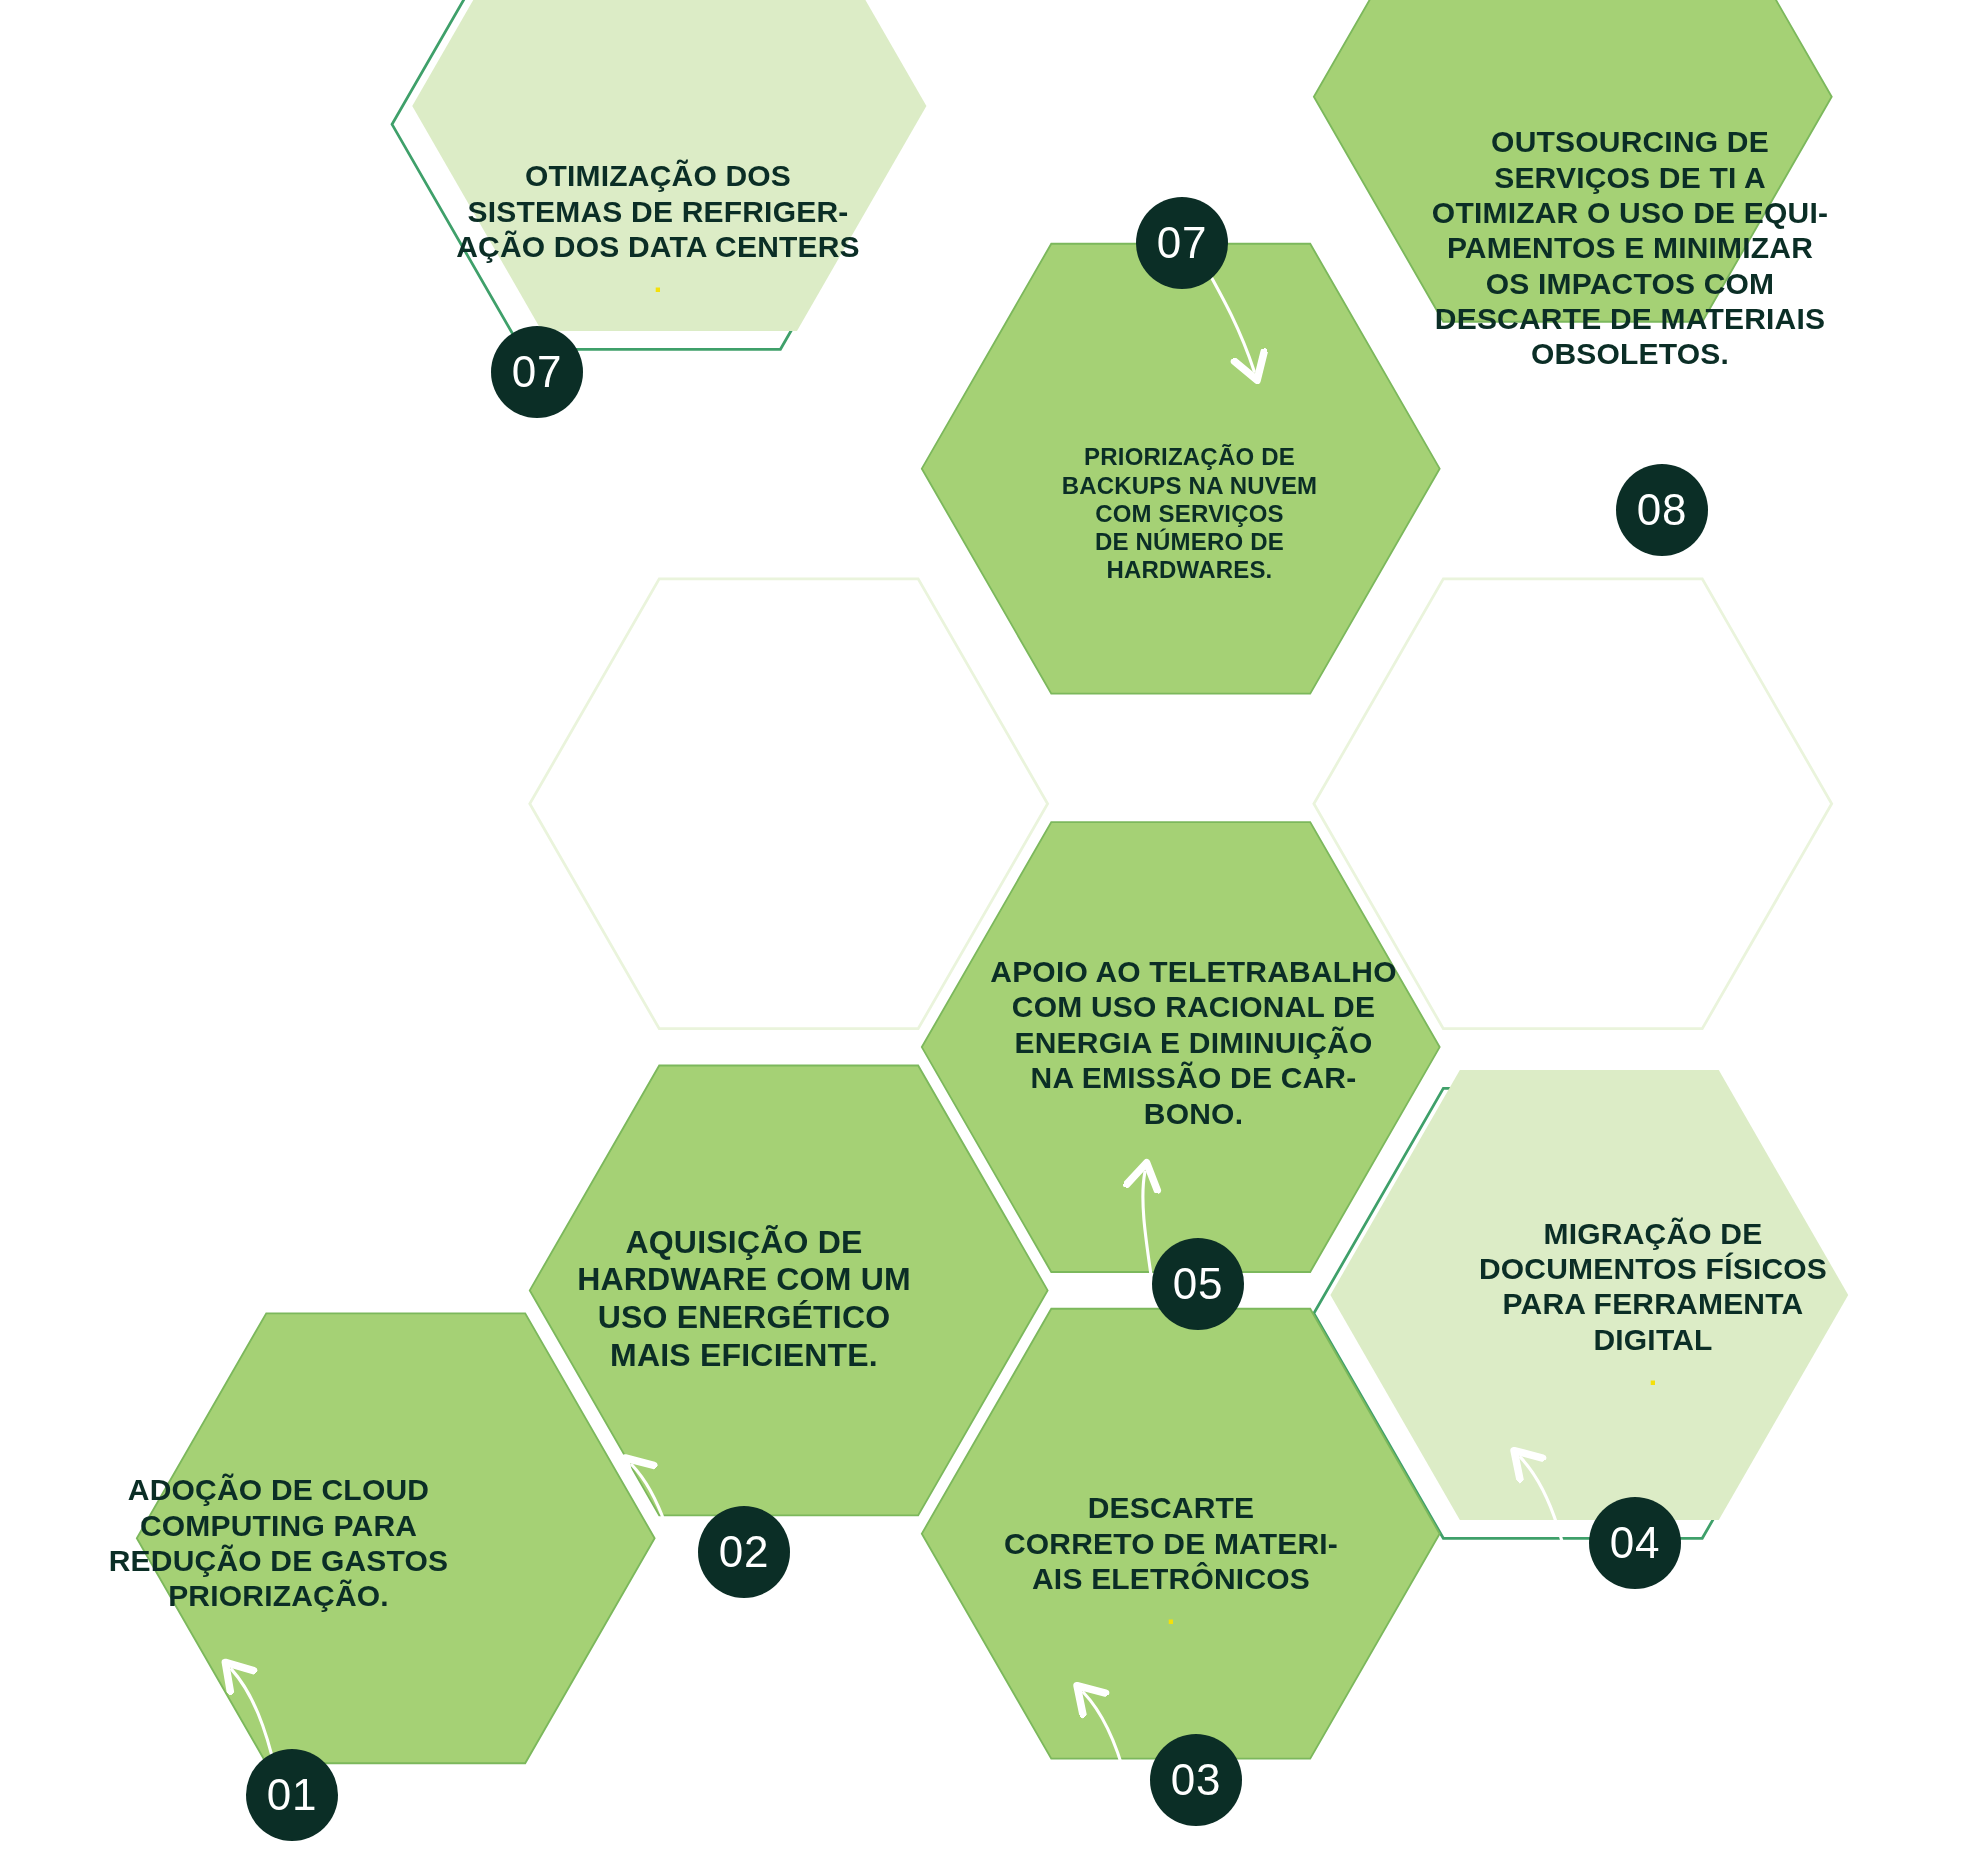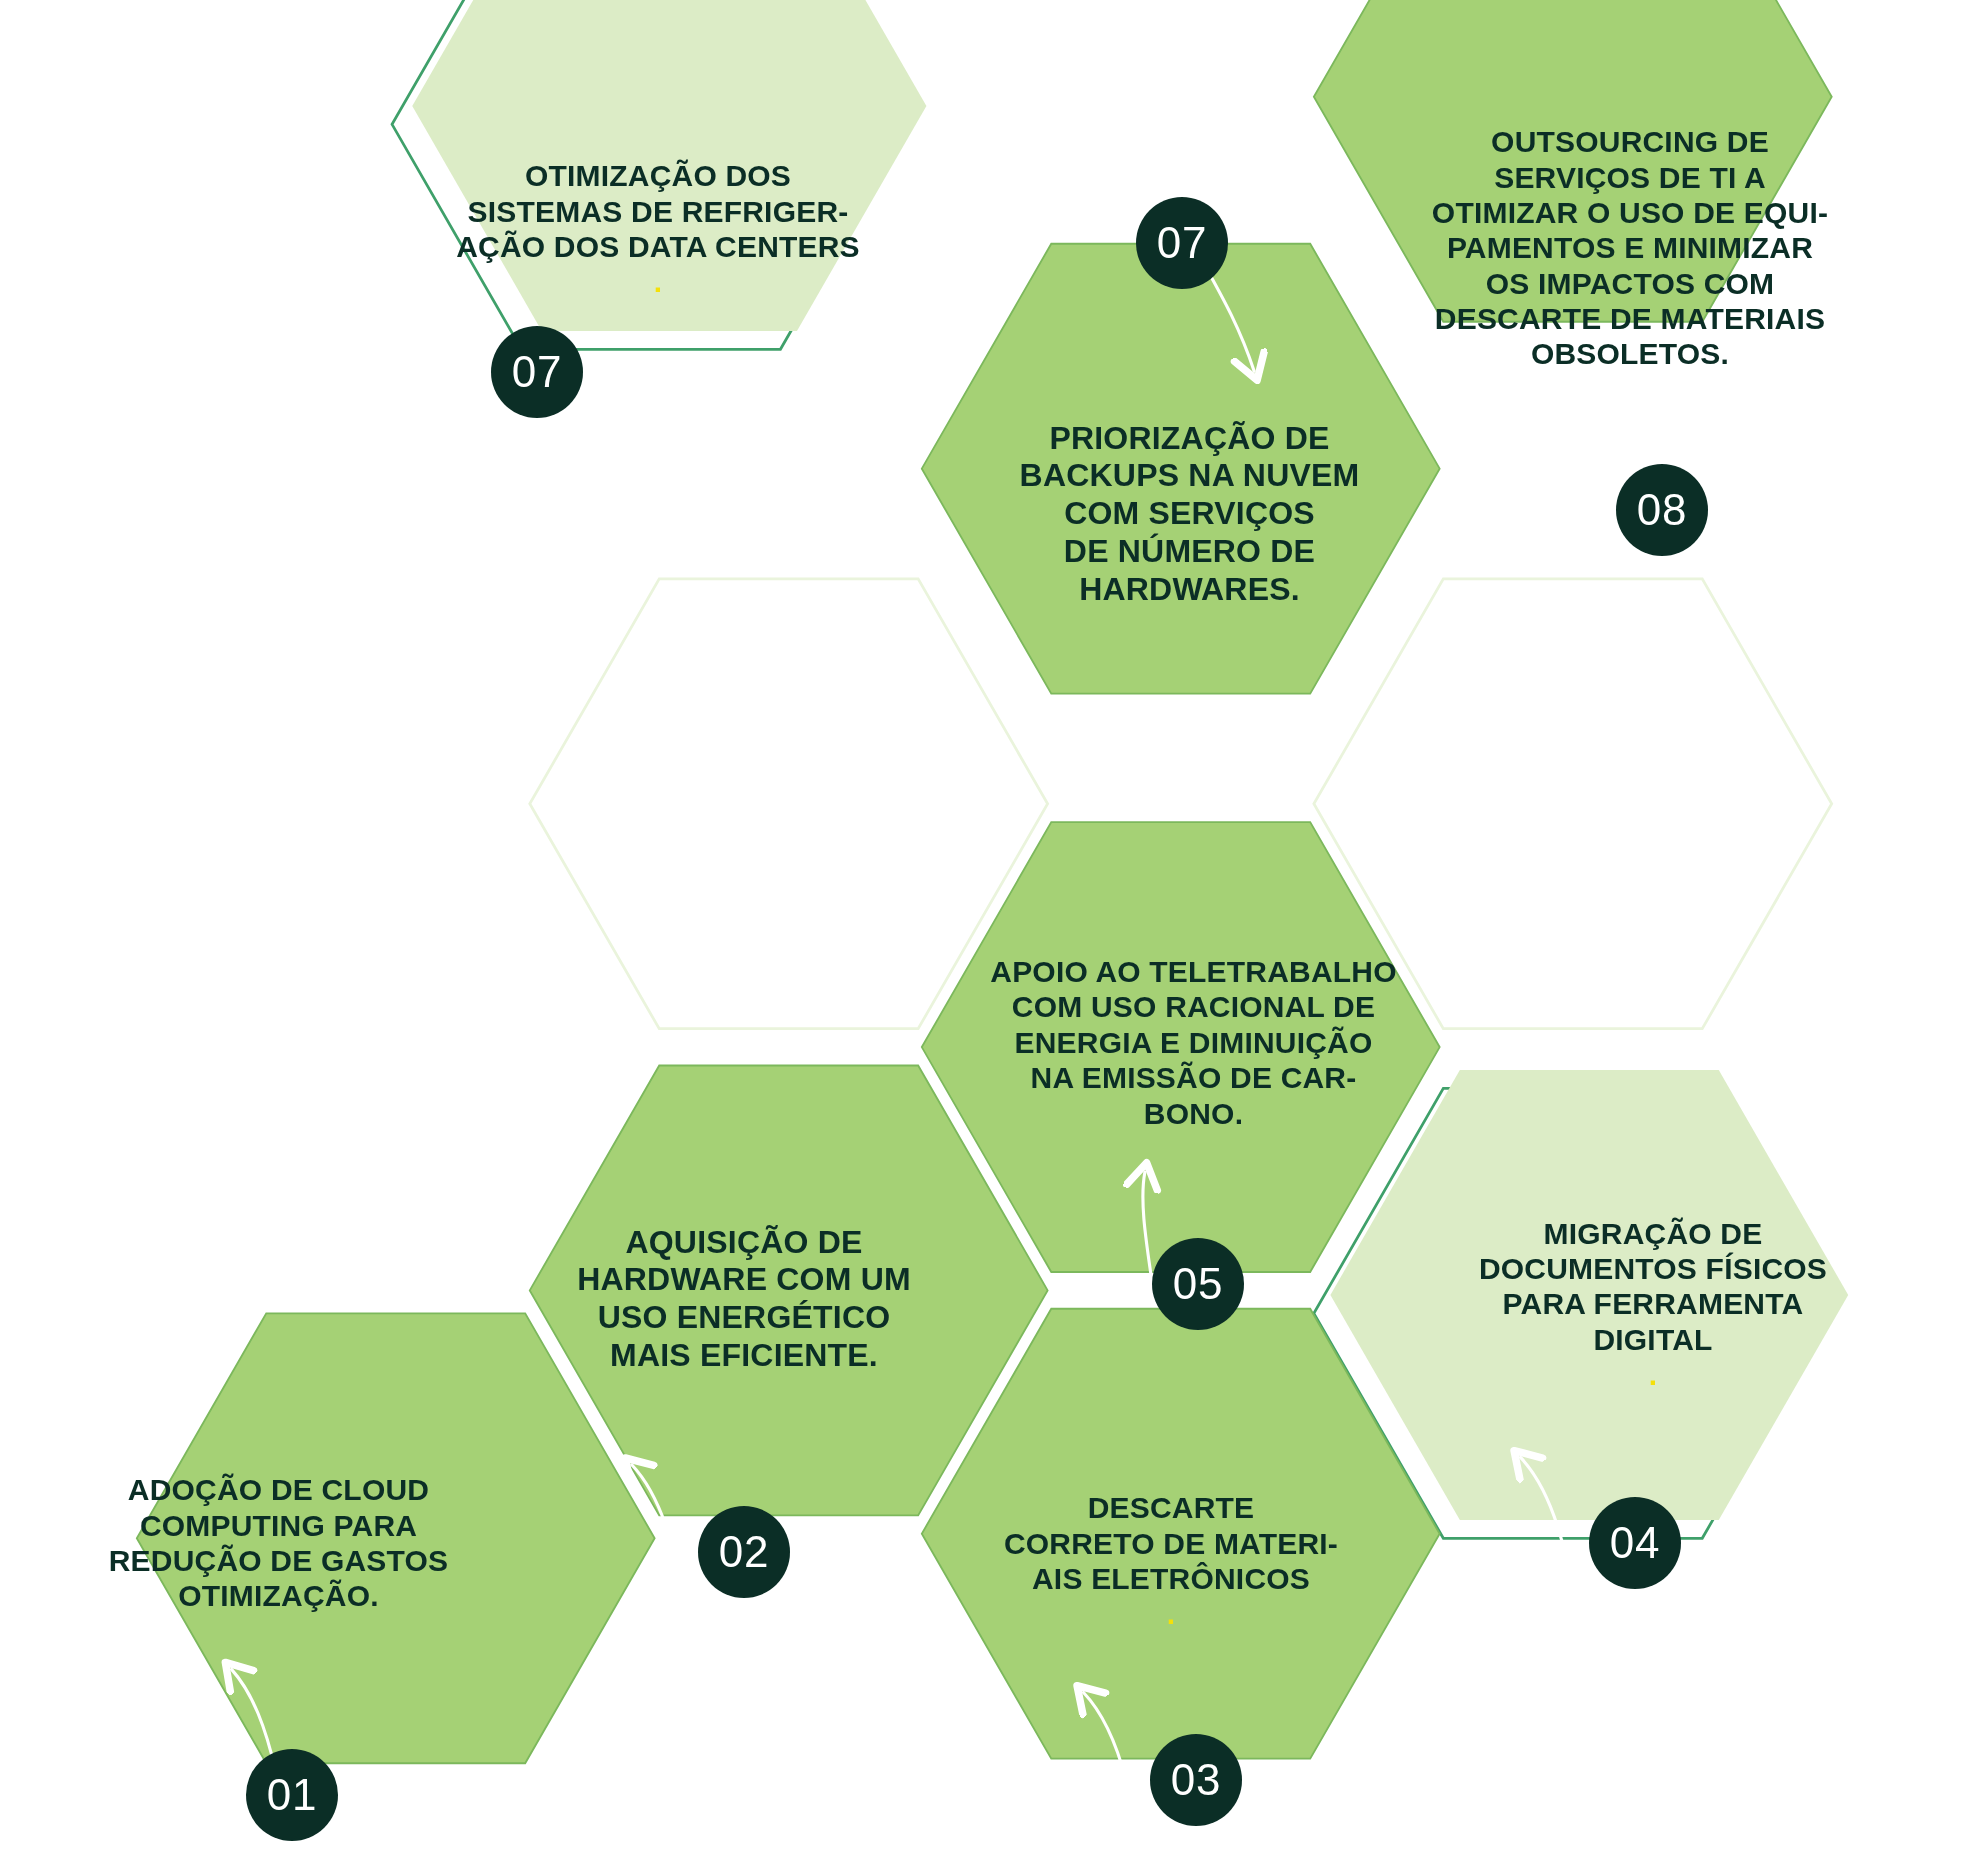--- a/index.html
+++ b/index.html
@@ -81,21 +81,21 @@
       <span>
           <span>AÇÃO DOS DATA CENTERS</span>
           <span class="dot-accent">.</span>
         </span>
     </span>
   </div>
   <div class="badge" style="left:491px;top:326px;width:92px;height:92px;font-size:44px;">
     <span>07</span>
   </div>
 
-  <div class="hexlabel" style="left:1006px;top:413px;width:367px;height:202px;font-size:32px;">
+  <div class="hexlabel" style="left:1006px;top:413px;width:367px;height:202px;font-size:24px;">
     <span>
       <span>PRIORIZAÇÃO DE</span>
       <span>BACKUPS NA NUVEM</span>
       <span>COM SERVIÇOS</span>
       <span>DE NÚMERO DE</span>
       <span>HARDWARES.</span>
     </span>
   </div>
   <div class="badge" style="left:1136px;top:197px;width:92px;height:92px;font-size:44px;">
     <span>07</span>
@@ -168,21 +168,21 @@
   </div>
   <div class="badge" style="left:1150px;top:1734px;width:92px;height:92px;font-size:44px;">
     <span>03</span>
   </div>
 
   <div class="hexlabel" style="left:81px;top:1456px;width:395px;height:174px;font-size:30px;">
     <span>
       <span>ADOÇÃO DE CLOUD</span>
       <span>COMPUTING PARA</span>
       <span>REDUÇÃO DE GASTOS</span>
-      <span>OTIMIZAÇÃO.</span>
+      <span>PRIORIZAÇÃO.</span>
     </span>
   </div>
   <div class="badge" style="left:246px;top:1749px;width:92px;height:92px;font-size:44px;">
     <span>01</span>
   </div>
 
 </div>
 
 
 </body></html>

